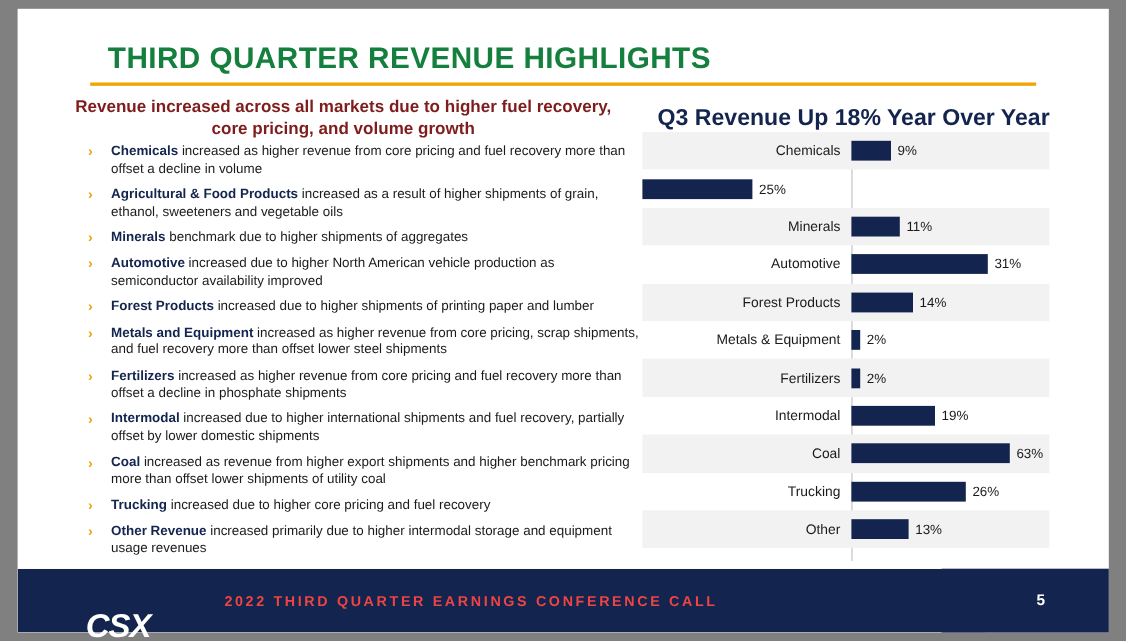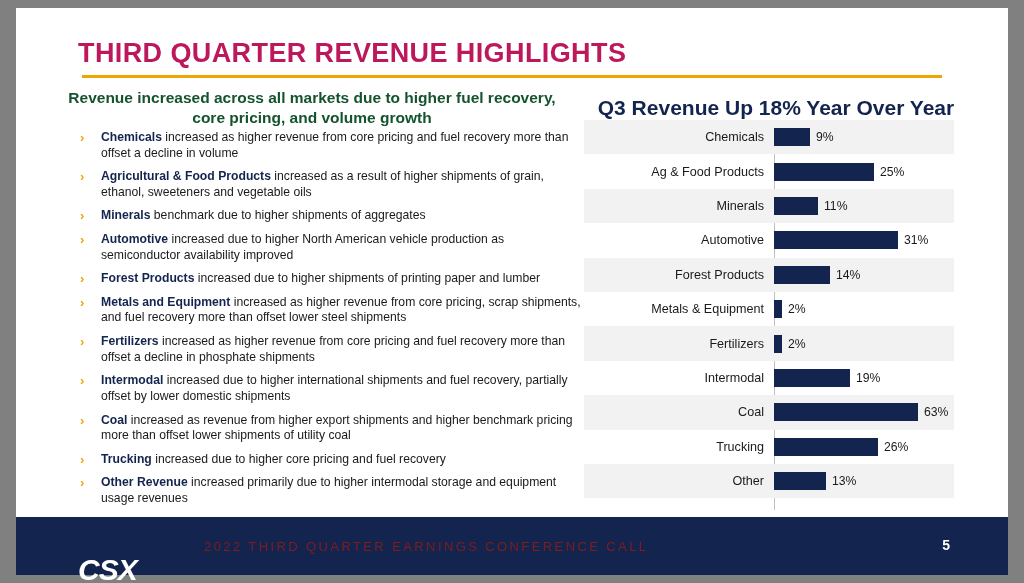--- a/index.html
+++ b/index.html
@@ -16,44 +16,44 @@
   .slide {
     position: absolute;
     left: 16px;
     top: 8px;
     width: 992px;
     height: 567px;
     background: #ffffff;
   }
   .title {
     position: absolute;
-    left: 62px;
+    left: 82px;
     top: 30px;
     font-size: 27px;
     font-weight: bold;
-    color: #be185d;
+    color: #15803d;
     letter-spacing: 0.4px;
   }
   .title-rule {
     position: absolute;
     left: 66px;
     top: 67px;
     width: 860px;
     height: 3px;
     background: #f0a500;
   }
   .left-head {
     position: absolute;
     left: 46px;
     top: 80px;
     width: 500px;
     text-align: center;
     font-size: 15.5px;
     font-weight: bold;
-    color: #14532d;
+    color: #7f1d1d;
     line-height: 1.3;
   }
   .bullets {
     position: absolute;
     left: 58px;
     top: 122px;
     width: 510px;
   }
   .bullet {
     position: relative;
@@ -169,22 +169,22 @@
     color: #ffffff;
     font-style: italic;
     letter-spacing: -1px;
     margin-top: 22px;
   }
   .footer-text {
     position: absolute;
     left: 188px;
     top: 22px;
     font-size: 13px;
-    font-weight: normal;
-    color: #7f1d1d;
+    font-weight: bold;
+    color: #ef4444;
     letter-spacing: 2.4px;
   }
   .page-num {
     position: absolute;
     right: 58px;
     top: 20px;
     font-size: 14px;
     font-weight: bold;
     color: #ffffff;
   }
@@ -219,21 +219,20 @@
     <div class="axis-line"></div>
     <div id="chart-rows">
         <div class="row alt">
           <div class="row-label">Chemicals</div>
           <div class="bar-area">
             <div class="bar" style="width: 36px;"></div>
             <div class="bar-value">9%</div>
           </div>
         </div>
         <div class="row">
-          <div class="row-label">Ag &amp; Food Products</div>
           <div class="bar-area">
             <div class="bar" style="width: 100px;"></div>
             <div class="bar-value">25%</div>
           </div>
         </div>
         <div class="row alt">
           <div class="row-label">Minerals</div>
           <div class="bar-area">
             <div class="bar" style="width: 44px;"></div>
             <div class="bar-value">11%</div>

